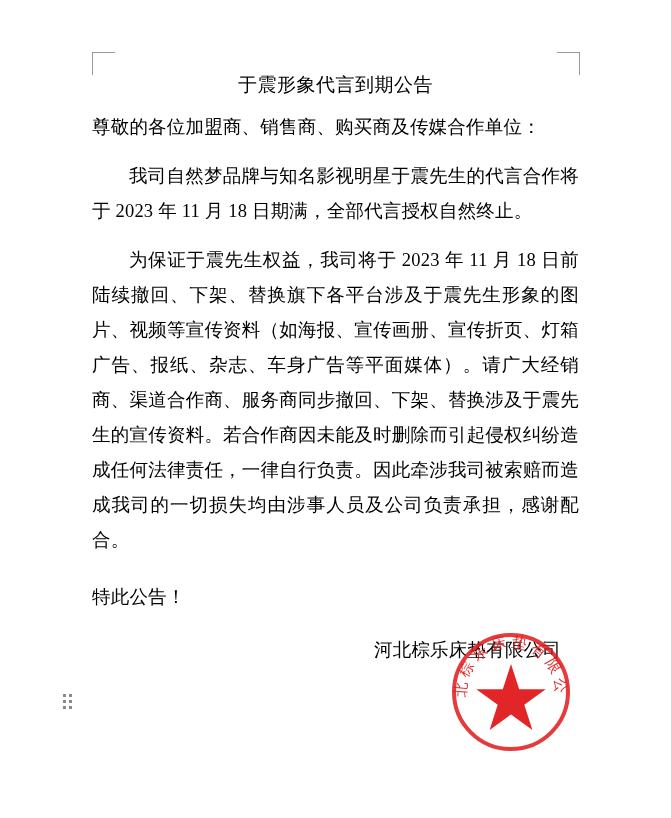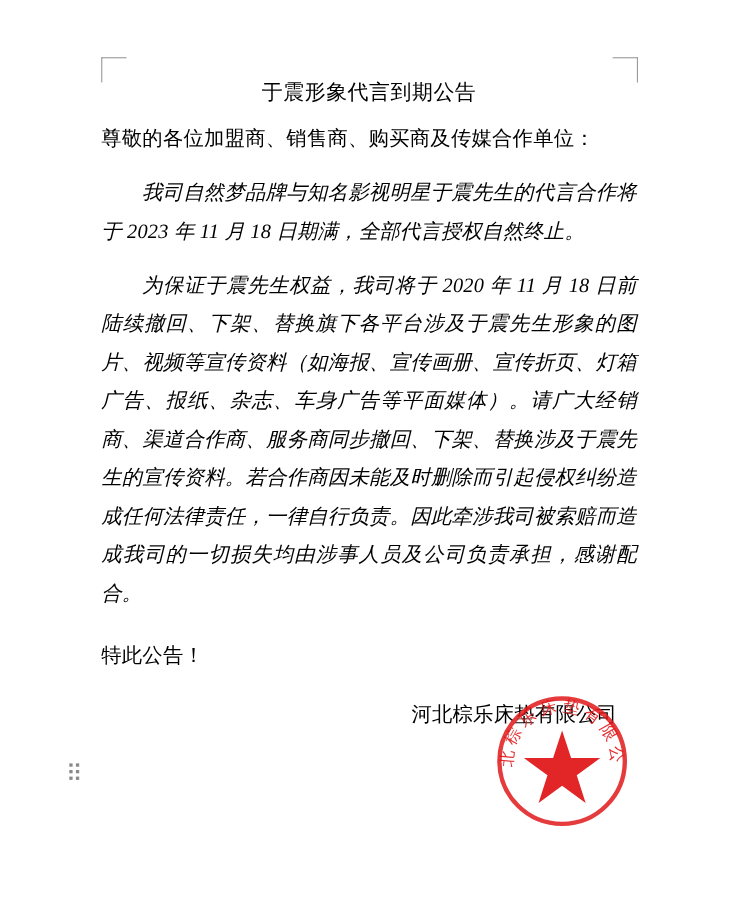--- a/index.html
+++ b/index.html
@@ -57,21 +57,20 @@
     line-height: 35px;
     text-align: justify;
     text-justify: inter-ideograph;
     letter-spacing: 0.2px;
   }
   p.indent {
     text-indent: 37px;
   }
   p.gap-top {
     margin-top: 14px;
-    font-style: italic;
   }
   p.notice {
     margin-top: 22px;
   }
 
   
   .sign-block {
     margin-top: 18px;
     text-align: right;
     position: relative;
@@ -121,21 +120,21 @@
   <div class="crop tr"></div>
 
   <div class="doc-body">
 
     <h1 class="doc-title">于震形象代言到期公告</h1>
 
     <p class="para">尊敬的各位加盟商、销售商、购买商及传媒合作单位：</p>
 
     <p class="para indent gap-top">我司自然梦品牌与知名影视明星于震先生的代言合作将于 2023 年 11 月 18 日期满，全部代言授权自然终止。</p>
 
-    <p class="para indent gap-top">为保证于震先生权益，我司将于 2020 年 11 月 18 日前陆续撤回、下架、替换旗下各平台涉及于震先生形象的图片、视频等宣传资料（如海报、宣传画册、宣传折页、灯箱广告、报纸、杂志、车身广告等平面媒体）。请广大经销商、渠道合作商、服务商同步撤回、下架、替换涉及于震先生的宣传资料。若合作商因未能及时删除而引起侵权纠纷造成任何法律责任，一律自行负责。因此牵涉我司被索赔而造成我司的一切损失均由涉事人员及公司负责承担，感谢配合。</p>
+    <p class="para indent gap-top">为保证于震先生权益，我司将于 2023 年 11 月 18 日前陆续撤回、下架、替换旗下各平台涉及于震先生形象的图片、视频等宣传资料（如海报、宣传画册、宣传折页、灯箱广告、报纸、杂志、车身广告等平面媒体）。请广大经销商、渠道合作商、服务商同步撤回、下架、替换涉及于震先生的宣传资料。若合作商因未能及时删除而引起侵权纠纷造成任何法律责任，一律自行负责。因此牵涉我司被索赔而造成我司的一切损失均由涉事人员及公司负责承担，感谢配合。</p>
 
 
     <p class="para notice">特此公告！</p>
 
     <div class="sign-block">
       <div class="sign-line">河北棕乐床垫有限公司</div>
     </div>
 
   </div>
 

